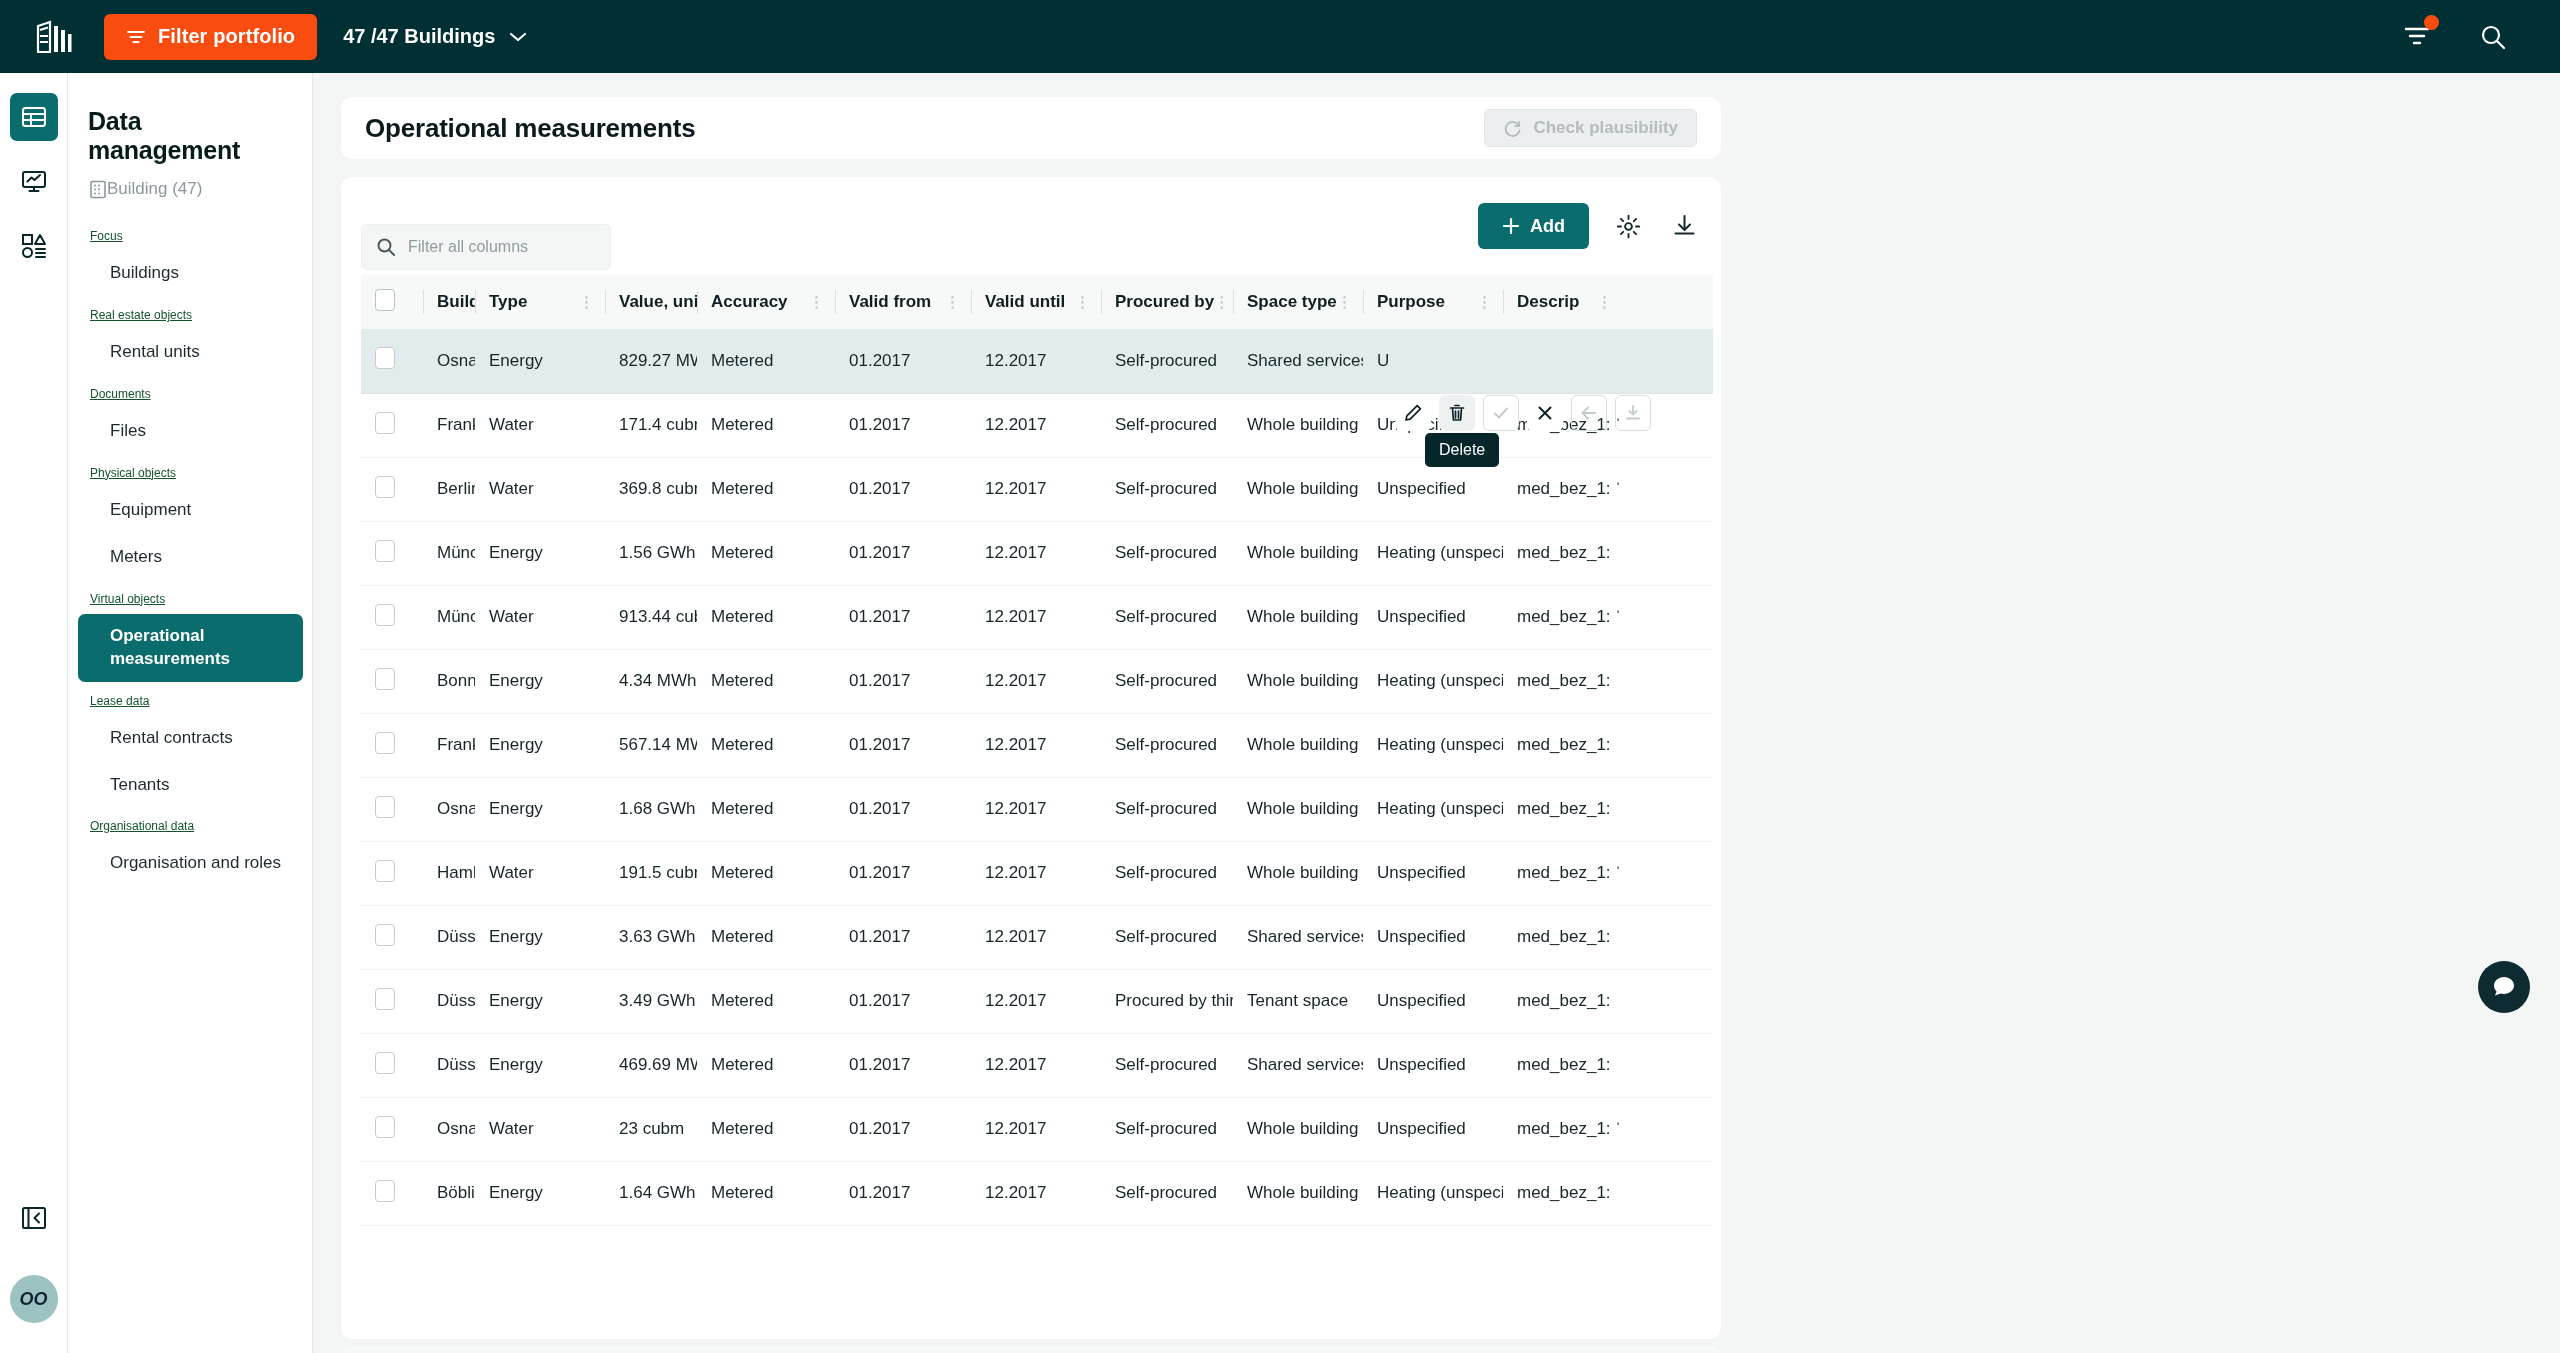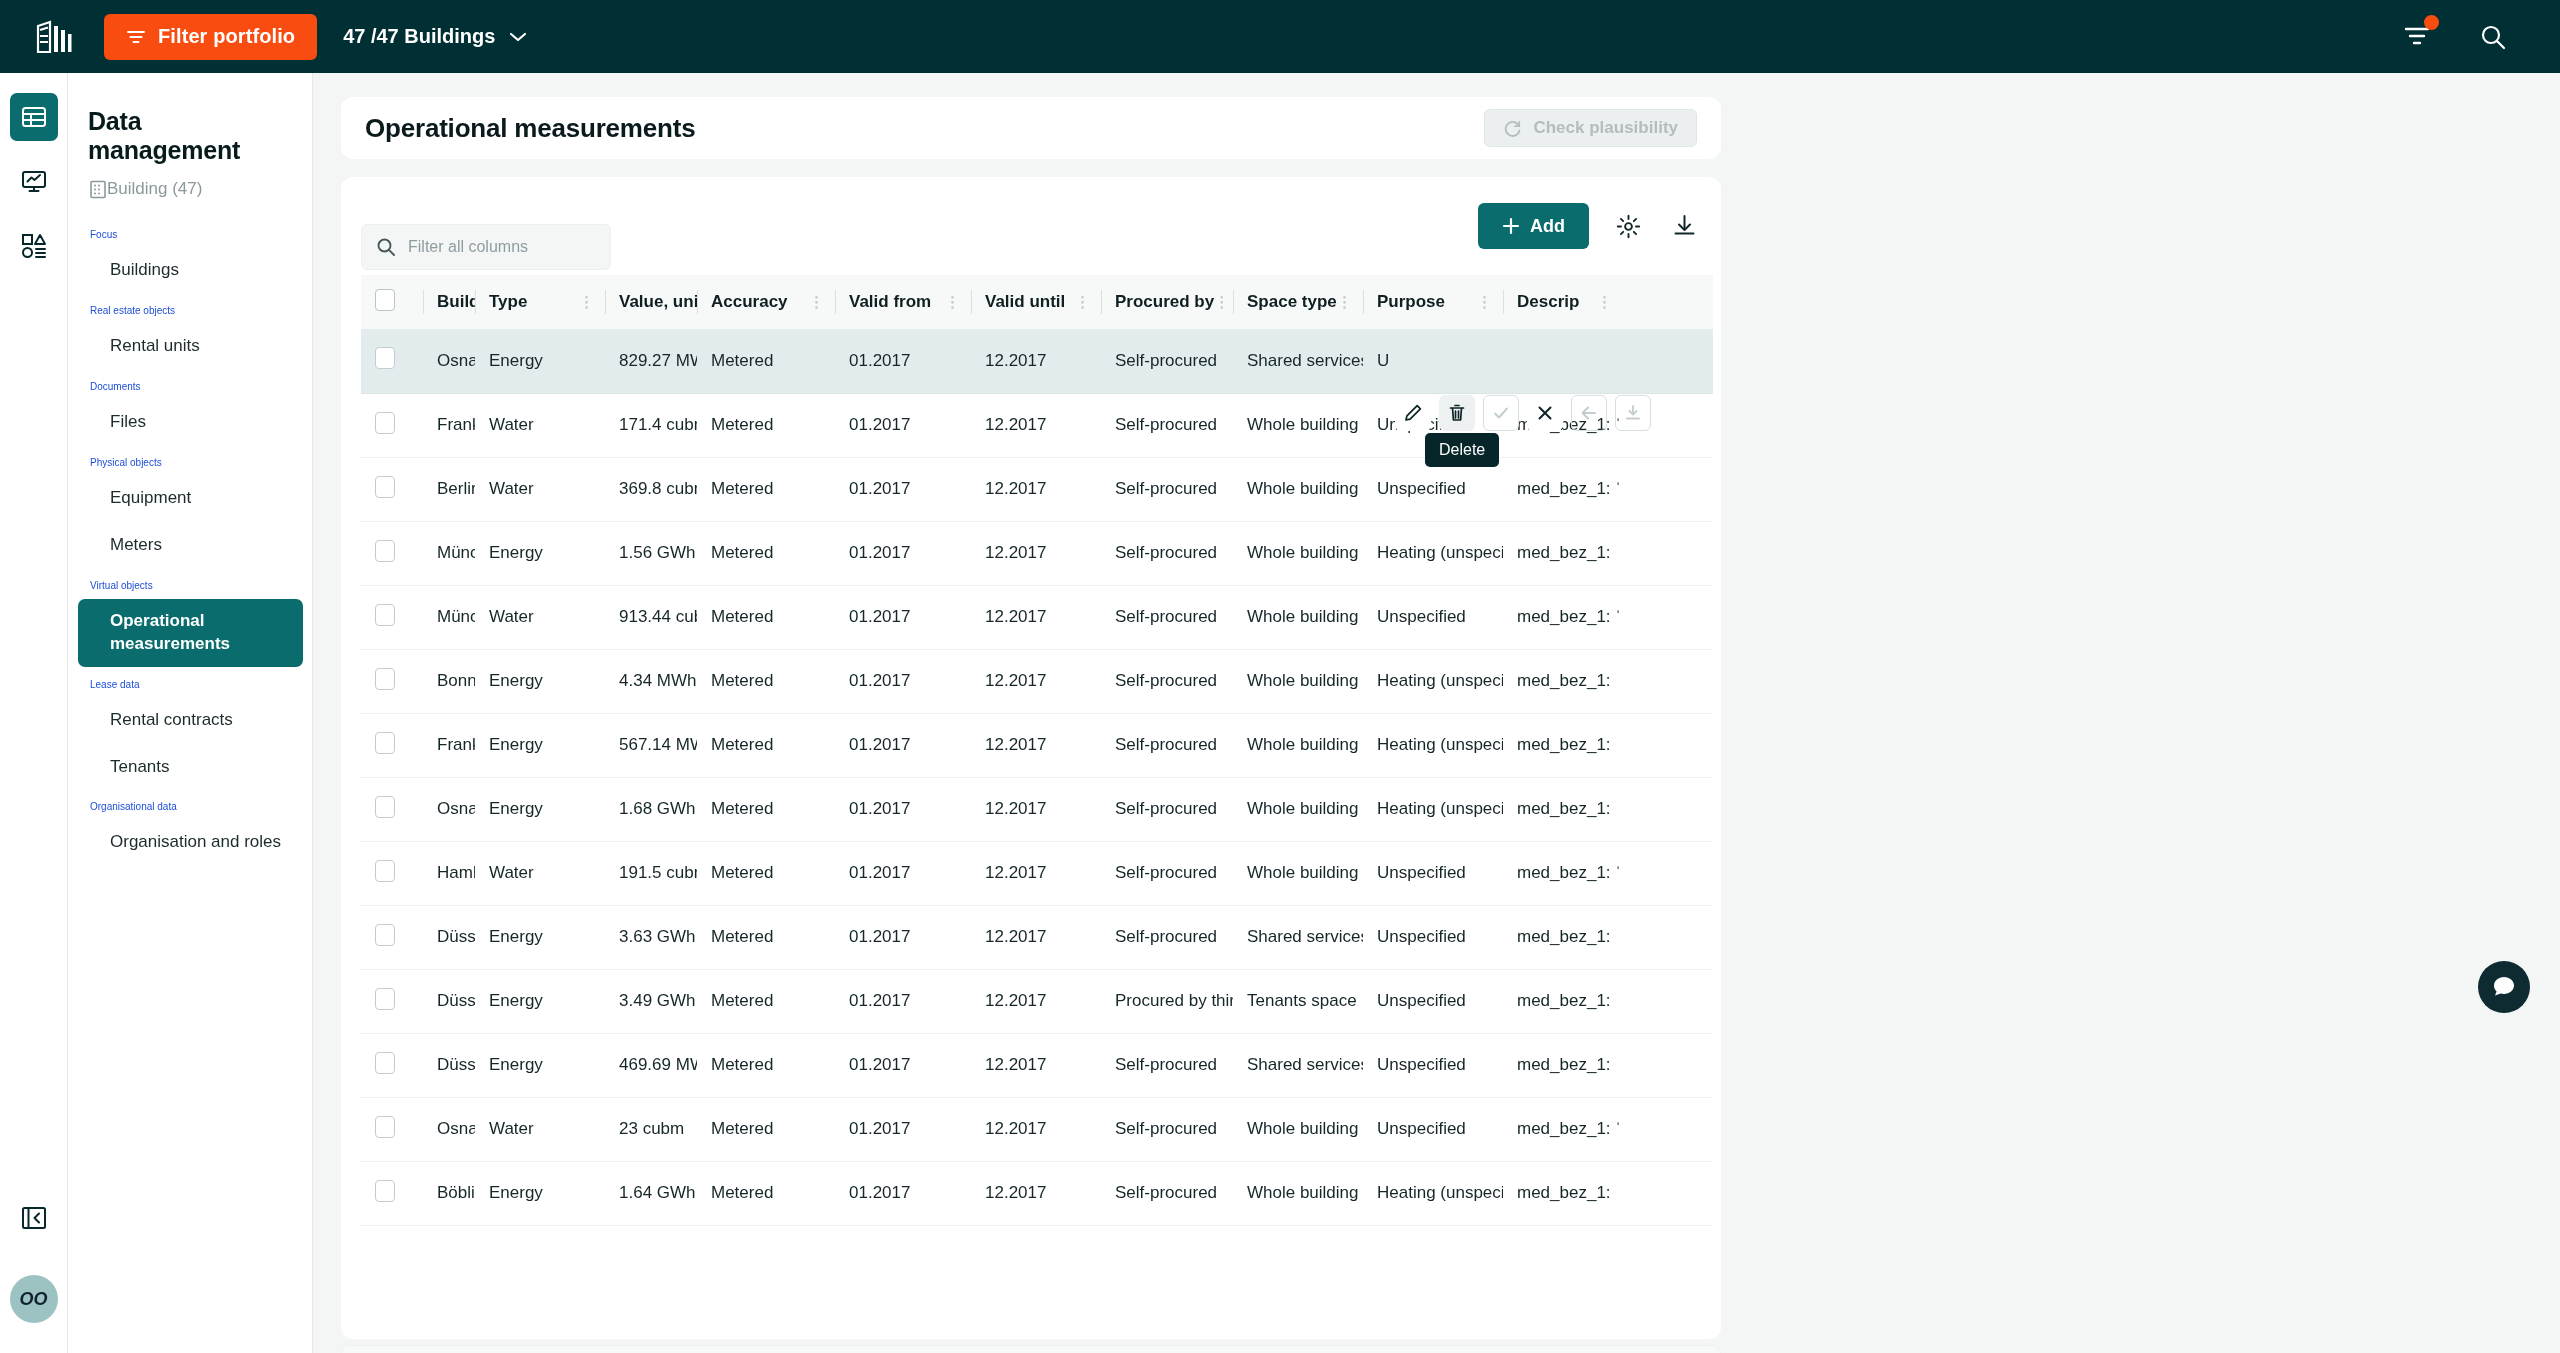--- a/index.html
+++ b/index.html
@@ -53,21 +53,21 @@
     color:#123; font-size:18px; font-weight:600; cursor:pointer;font-style:italic;
   }
 
   
   .sidebar {
     position:absolute; top:73px; left:68px; width:245px; height:1280px;
     background:#ffffff; border-right:1px solid #e3e9ea; padding:34px 0 0 0;
   }
   .sb-title { font-size:25px; font-weight:700; color:#071a1c; padding:0 20px 14px 20px; letter-spacing:-.2px;}
   .sb-context { display:flex; align-items:center; gap:0; padding:0 20px 20px 22px; color:#8b999c; font-size:17px;}
-  .sb-group { font-size:10px; color:#1d4ed8; padding:10px 20px 6px 22px; }
+  .sb-group { font-size:12px; color:#14532d; padding:10px 20px 6px 22px;text-decoration:underline; }
   .sb-item {
     font-size:17px; color:#1d2b2e; padding:11px 16px 11px 32px;
     margin:2px 10px; border-radius:7px; cursor:pointer; line-height:1.35;
   }
   .sb-item.active { background:#0a6c6d; color:#fff; font-weight:600; }
 
   
   .main { position:absolute; top:73px; left:313px; width:2247px; height:1280px; background:#f4f6f6; padding:24px 0 0 28px;}
   .panel {
     background:#fff; border-radius:12px; width:1380px;
@@ -566,21 +566,21 @@
               </tr>
               <tr>
                 <td><span class="cb"></span></td>
                 <td>Düsseldorf-11</td>
                 <td>Energy</td>
                 <td class="num">3.49 GWh</td>
                 <td>Metered</td>
                 <td>01.2017</td>
                 <td>12.2017</td>
                 <td>Procured by third</td>
-                <td>Tenants space</td>
+                <td>Tenant space</td>
                 <td>Unspecified</td>
                 <td>med_bez_1: </td>
                 <td></td>
               </tr>
               <tr>
                 <td><span class="cb"></span></td>
                 <td>Düsseldorf-10</td>
                 <td>Energy</td>
                 <td class="num">469.69 MWh</td>
                 <td>Metered</td>

